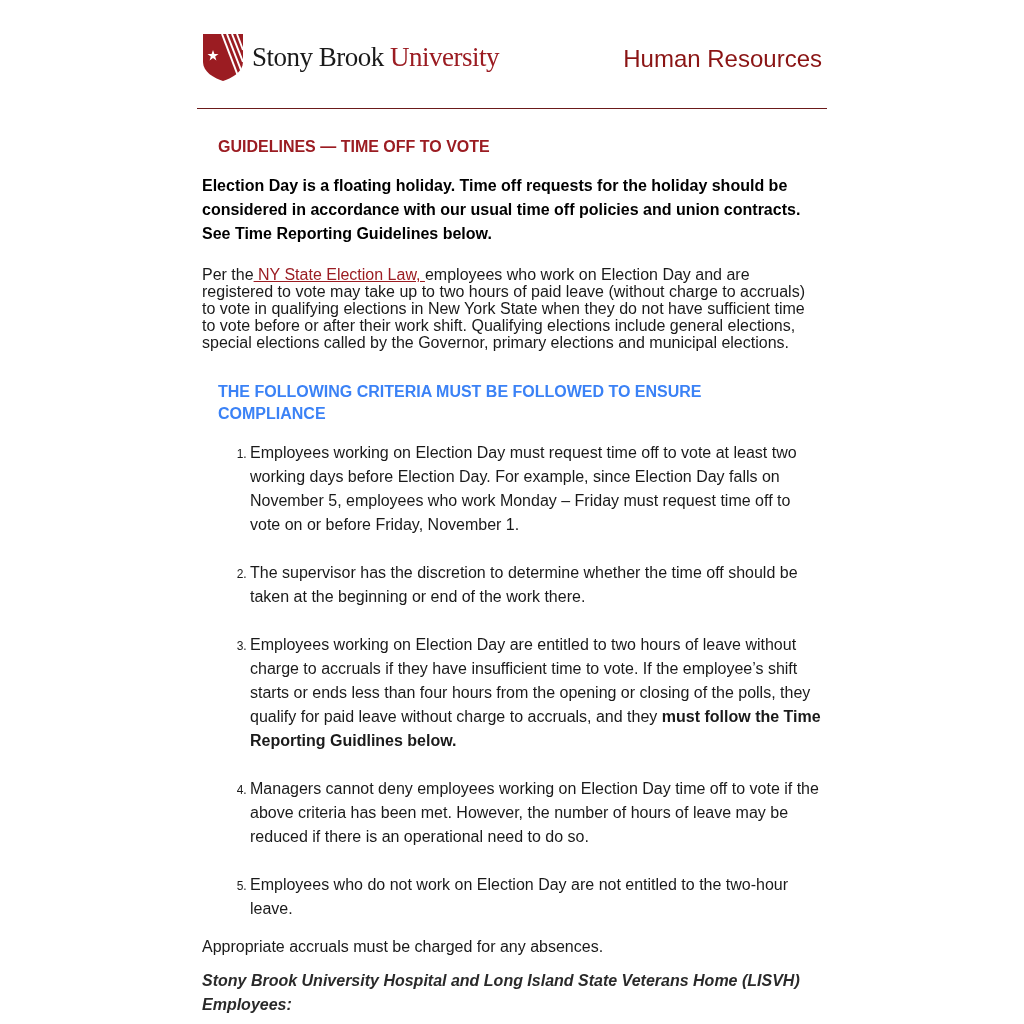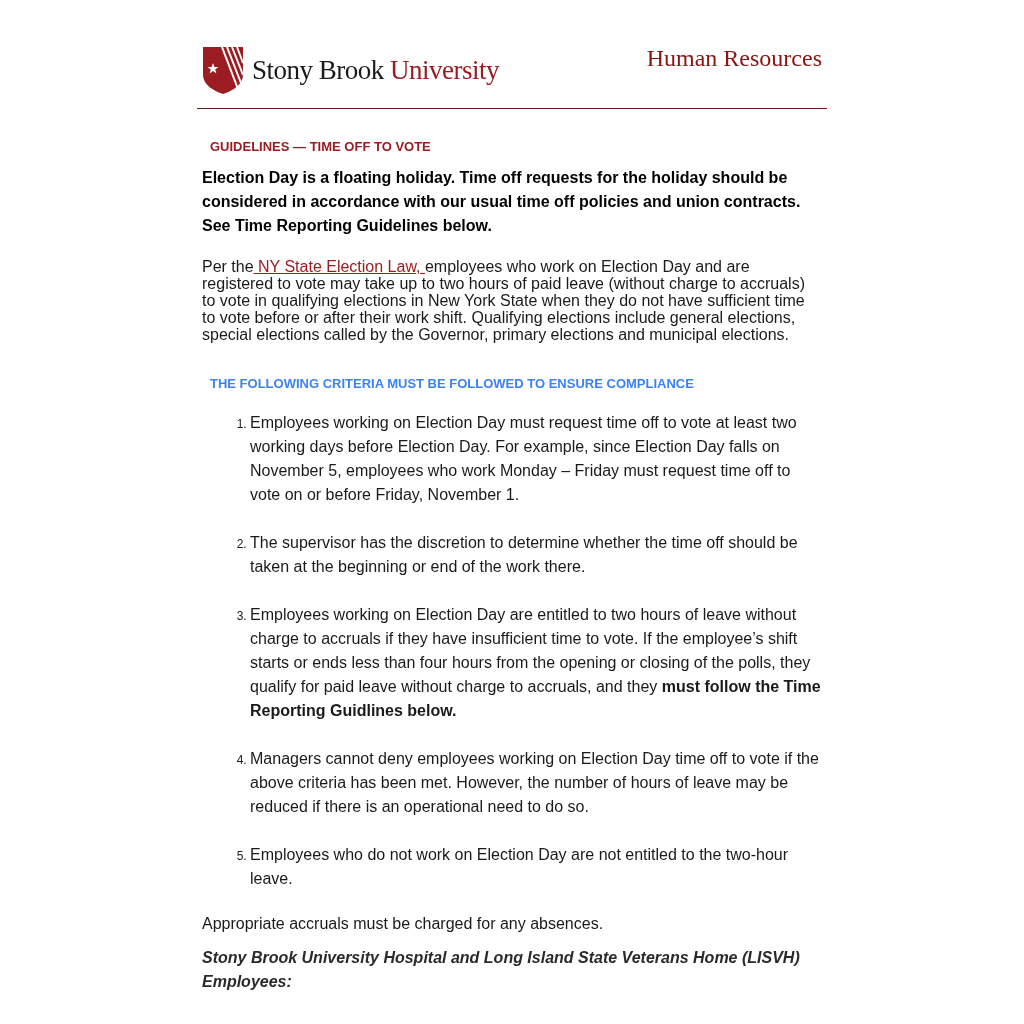--- a/index.html
+++ b/index.html
@@ -1,37 +1,37 @@
 <!DOCTYPE html>
 <html><head>
 <meta charset="utf-8">
 <style>
   html, body { margin: 0; padding: 0; background: #ffffff; }
   body { width: 1024px; height: 1024px; overflow: hidden; position: relative;
          font-family: "Liberation Sans", sans-serif; color: #1a1a1a; }
   .page { position: absolute; left: 197px; top: 0; width: 630px; }
   .header { position: relative; height: 108px; border-bottom: 1px solid #6b1a1a; }
-  .logo { position: absolute; left: 5px; top: 45px; display: flex; align-items: center; }
+  .logo { position: absolute; left: 5px; top: 32px; display: flex; align-items: center; }
   .shield { width: 42px; height: 50px; }
   .logo-text { font-family: "Liberation Serif", serif; font-size: 27px; margin-left: 8px; letter-spacing: -0.5px; white-space: nowrap; }
   .logo-text .sb { color: #1a1a1a; }
   .logo-text .uni { color: #9b1c22; }
-  .hr-title { position: absolute; right: 5px; top: 45px; font-family: Liberation Serif, serif;
+  .hr-title { position: absolute; right: 5px; top: 45px; font-family: Liberation Sans, sans-serif;
               font-size: 24px; color: #8a1414; white-space: nowrap; }
   .content { padding: 0 5px; }
-  h2 { font-size: 13px; font-weight: bold; color: #9b1c22; margin: 8px; line-height: 22px; }
+  h2 { font-size: 16px; font-weight: bold; color: #9b1c22; margin: 16px; line-height: 22px; }
   .h-first { margin-top: 27px; }
   .lead { font-size: 16px; font-weight: bold; color: #000000; line-height: 24px; margin: 1px 0 0 0; }
   .para { font-size: 16px; line-height: 17px; margin: 20px 0 0 0; color: #1a1a1a; }
   .para a { color: #9b1c22; text-decoration: underline; }
   .h-criteria { margin-top: 30px; color: #3b82f6; }
   ol { margin: 16px 0 0 0; padding-left: 48px; }
   ol li { font-size: 16px; line-height: 24px; margin-bottom: 24px; padding-left: 0; }
   ol li::marker { font-size: 12px; }
-  ol li:last-child { margin-bottom: 21px; }
+  ol li:last-child { margin-bottom: 14px; }
   .h-time { margin-top: 0; }
   .accruals { font-size: 16px; line-height: 24px; margin: 2px 0 0 0; }
   .sub { font-size: 16px; font-weight: bold; font-style: italic; line-height: 24px; margin: 10px 0 0 0; color: #2a2a2a; }
 </style>
 </head>
 <body>
 
 <div class="page">
   <div class="header">
     <div class="logo">

